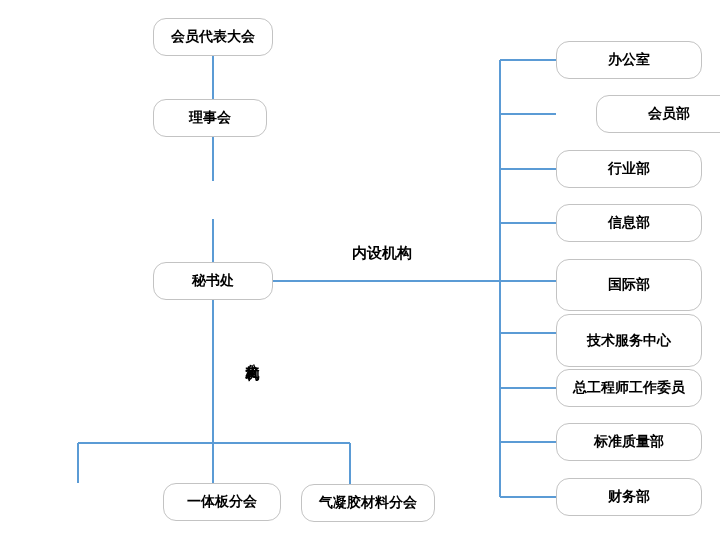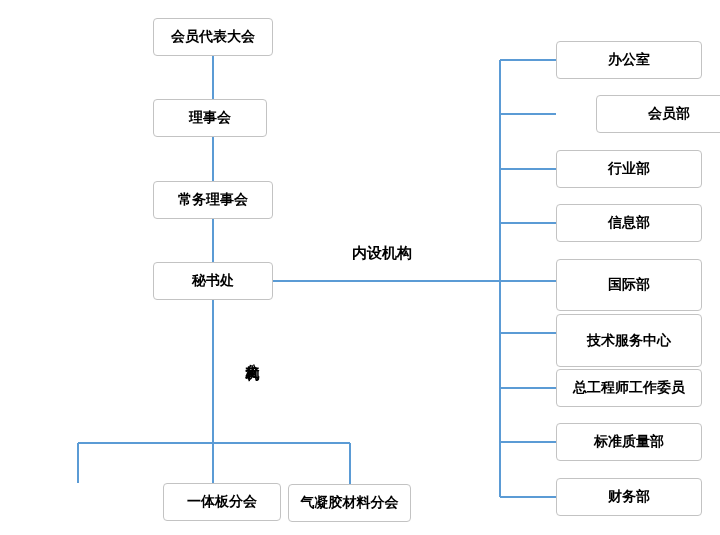--- a/index.html
+++ b/index.html
@@ -9,21 +9,21 @@
     height: 535px;
     background: #ffffff;
     font-family: "Liberation Sans", "DejaVu Sans", sans-serif;
     overflow: hidden;
   }
   .node {
     position: absolute;
     box-sizing: border-box;
     background: #ffffff;
     border: 1px solid #c3c3c3;
-    border-radius: 4px;
+    border-radius: 13px;
     display: flex;
     align-items: center;
     justify-content: center;
     font-size: 14px;
     font-weight: 700;
     color: #000000;
     white-space: nowrap;
     z-index: 2;
   }
   .line {
@@ -66,32 +66,31 @@
   <div class="line hline" style="left:500px; top:113px; width:56px;"></div>
   <div class="line hline" style="left:500px; top:168px; width:56px;"></div>
   <div class="line hline" style="left:500px; top:222px; width:56px;"></div>
   <div class="line hline" style="left:500px; top:332px; width:56px;"></div>
   <div class="line hline" style="left:500px; top:387px; width:56px;"></div>
   <div class="line hline" style="left:500px; top:441px; width:56px;"></div>
   <div class="line hline" style="left:500px; top:496px; width:56px;"></div>
 
   <div class="node" style="left:153px; top:18px;  width:120px; height:38px;">会员代表大会</div>
   <div class="node" style="left:153px; top:99px;  width:114px; height:38px;">理事会</div>
-  <div class="node" style="left:153px; top:181px; width:120px; height:38px;">常务理事会</div>
   <div class="node" style="left:153px; top:262px; width:120px; height:38px;">秘书处</div>
 
   <div class="float-label" style="left:352px; top:244px;">内设机构</div>
   <div class="float-label vertical" style="left:244px; top:353px;">分支机构</div>
 
   <div class="node" style="left:556px; top:41px;  width:146px; height:38px;">办公室</div>
   <div class="node" style="left:556px; top:95px;  width:146px; height:38px;margin-left:40px;">会员部</div>
   <div class="node" style="left:556px; top:150px; width:146px; height:38px;">行业部</div>
   <div class="node" style="left:556px; top:204px; width:146px; height:38px;">信息部</div>
   <div class="node" style="left:556px; top:259px; width:146px; height:52px;">国际部</div>
   <div class="node" style="left:556px; top:314px; width:146px; height:53px;">技术服务中心</div>
   <div class="node" style="left:556px; top:369px; width:146px; height:38px;">总工程师工作委员</div>
   <div class="node" style="left:556px; top:423px; width:146px; height:38px;">标准质量部</div>
   <div class="node" style="left:556px; top:478px; width:146px; height:38px;">财务部</div>
 
   <div class="node" style="left:163px; top:483px; width:118px; height:38px;">一体板分会</div>
-  <div class="node" style="left:288px; top:484px; width:123px; height:38px;">气凝胶材料分会</div>
+  <div class="node" style="left:301px; top:484px; width:134px; height:38px;">气凝胶材料分会</div>
 
 </div>
 
 </body></html>

